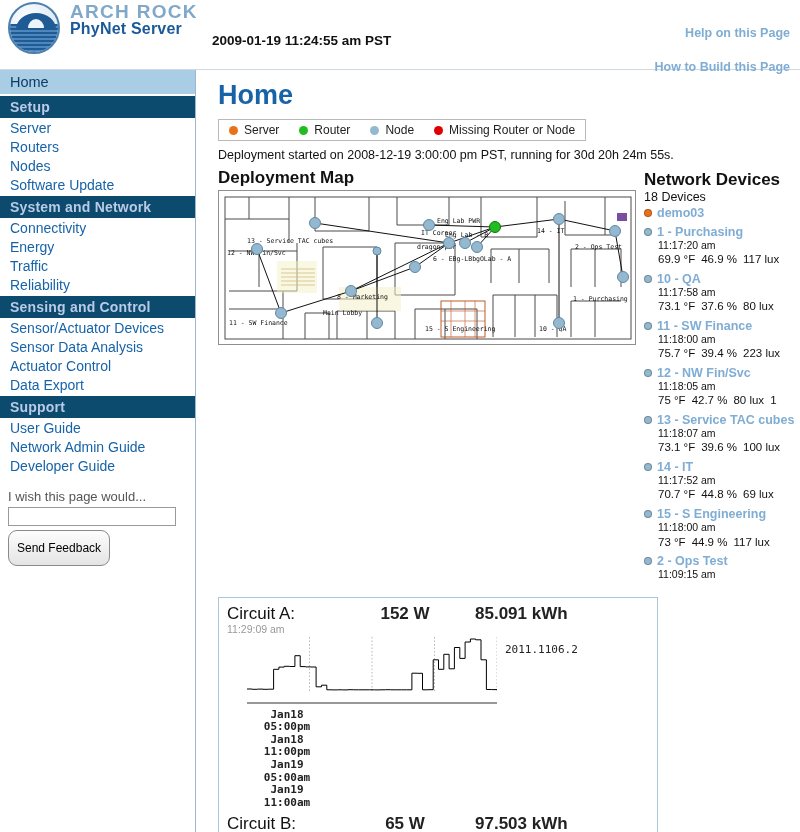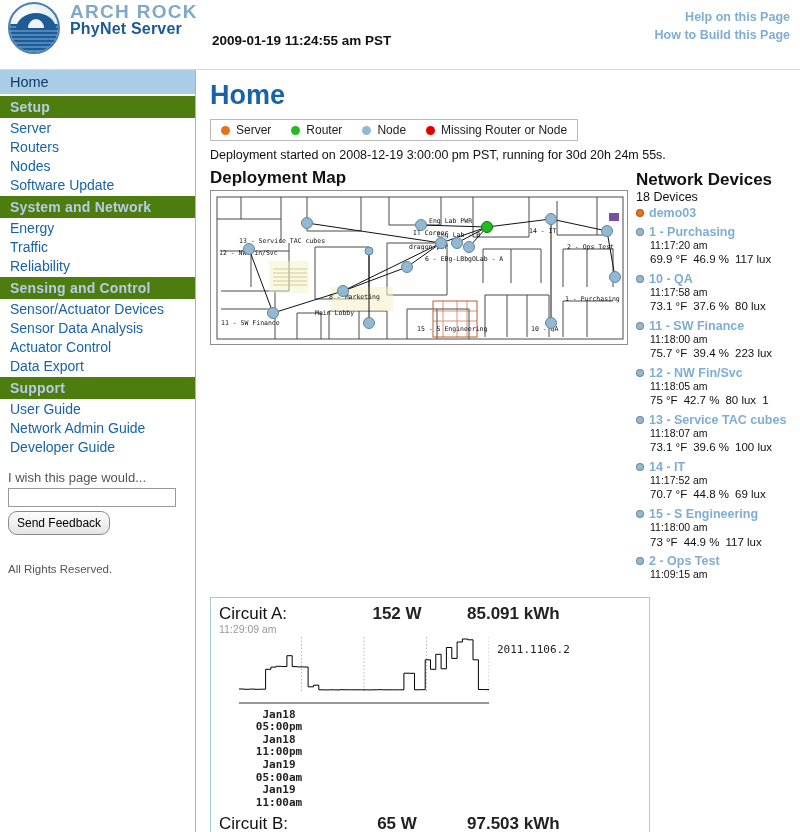--- a/index.html
+++ b/index.html
@@ -22,39 +22,39 @@
   .logo-mark .hill { position:absolute; left:6px; bottom:48%; width:40px; height:16px;
      background:#1f5c96; border-radius:50% 50% 0 0 / 100% 100% 0 0; }
   .logo-mark .cap { position:absolute; left:18px; bottom:50%; width:16px; height:9px;
      background:#eef5fa; border-radius:50% 50% 0 0 / 100% 100% 0 0; }
   .logo-text { margin-left:10px; line-height:1.02; }
   .logo-top { font-size:19px; letter-spacing:1.3px; color:#7fa8c9; font-weight:bold; }
   .logo-bot { font-size:16px; color:#1b5a99; font-weight:bold; letter-spacing:.2px; }
   .clock { position:absolute; left:212px; top:33px; font-size:13.5px; font-weight:bold; color:#111; }
   .help-links { position:absolute; right:10px; top:8px; text-align:right; line-height:1.45; }
   .help-links a { display:block; color:#7fadd4; font-weight:bold; font-size:12.5px;
-     text-decoration:none; }
-
-  
-  .body-wrap { display:flex; height:762px; }
+     text-decoration:none;margin-top:16px; }
+
+  
+  .body-wrap { display:flex; height:762px;gap:8px; }
   .sidebar { width:196px; flex:0 0 196px; border-right:1px solid #9db8cc; padding-top:0; }
   .content { flex:1; position:relative; padding:0 0 0 14px; }
 
   
   .nav-active { background:#a9cde4; color:#0d3c68; font-size:14.5px;
      padding:4px 0 4px 10px; font-weight:normal; }
-  .nav-head { background:#4d7c0f; color:#b9cbe6; font-weight:bold; font-size:14px;
+  .nav-head { background:#0c4a6e; color:#b9cbe6; font-weight:bold; font-size:14px;
      padding:3px 0 3px 10px; margin-top:2px; letter-spacing:.2px; }
   .nav-item { color:#1763a8; font-size:14px; padding:1.5px 0 1.5px 10px; cursor:pointer; }
   .feedback { padding:14px 10px 0 8px; }
   .feedback-label { color:#555; font-size:13px; }
   .feedback-input { width:168px; height:19px; margin-top:3px; border:1px solid #9a9a9a;
      background:#fff; display:block; font-family:"Liberation Sans",sans-serif; font-size:12px; }
   .feedback-btn { margin-top:4px; font-family:"Liberation Sans",sans-serif; font-size:12px;
-     padding:4px 8px; border:1px solid #8a8a8a; border-radius:9px;
+     padding:10px 8px; border:1px solid #8a8a8a; border-radius:9px;
      background:linear-gradient(#fdfdfd,#e4e4e4); cursor:pointer; }
   .copyright { padding:26px 10px 0 8px; color:#555; font-size:11.5px; line-height:1.45; }
 
   
   .page-title { font-size:27px; font-weight:bold; color:#1763a8; margin:10px 0 8px 0; }
   .legend { border:1px solid #b9b9b9; display:inline-flex; align-items:center;
      padding:3px 10px; gap:20px; font-size:12px; background:#fff; }
   .legend span.item { display:inline-flex; align-items:center; gap:6px; }
   .dot { width:9px; height:9px; border-radius:50%; display:inline-block; }
   .deploy-line { margin:7px 0 6px 0; font-size:12.5px; color:#111; }
@@ -127,20 +127,21 @@
     <div>
       <div class="nav-head">Setup</div>
       <div class="nav-item">Server</div>
       <div class="nav-item">Routers</div>
       <div class="nav-item">Nodes</div>
       <div class="nav-item">Software Update</div>
     </div>
 
     <div>
       <div class="nav-head">System and Network</div>
+      <div class="nav-item">Connectivity</div>
       <div class="nav-item">Energy</div>
       <div class="nav-item">Traffic</div>
       <div class="nav-item">Reliability</div>
     </div>
 
     <div>
       <div class="nav-head">Sensing and Control</div>
       <div class="nav-item">Sensor/Actuator Devices</div>
       <div class="nav-item">Sensor Data Analysis</div>
       <div class="nav-item">Actuator Control</div>
@@ -154,21 +155,20 @@
       <div class="nav-item">Developer Guide</div>
     </div>
 
     <div class="feedback">
       <div class="feedback-label">I wish this page would...</div>
       <input class="feedback-input" type="text" placeholder="" style="">
       <button class="feedback-btn">Send Feedback</button>
     </div>
 
     <div class="copyright">
-      <div>All Rights Reserved.</div>
     </div>
   </div>
 
   <div class="content">
 
     <div class="page-title">Home</div>
 
     <div class="legend">
       <span class="item">
         <i class="dot" style="background:#e8721c"></i>

